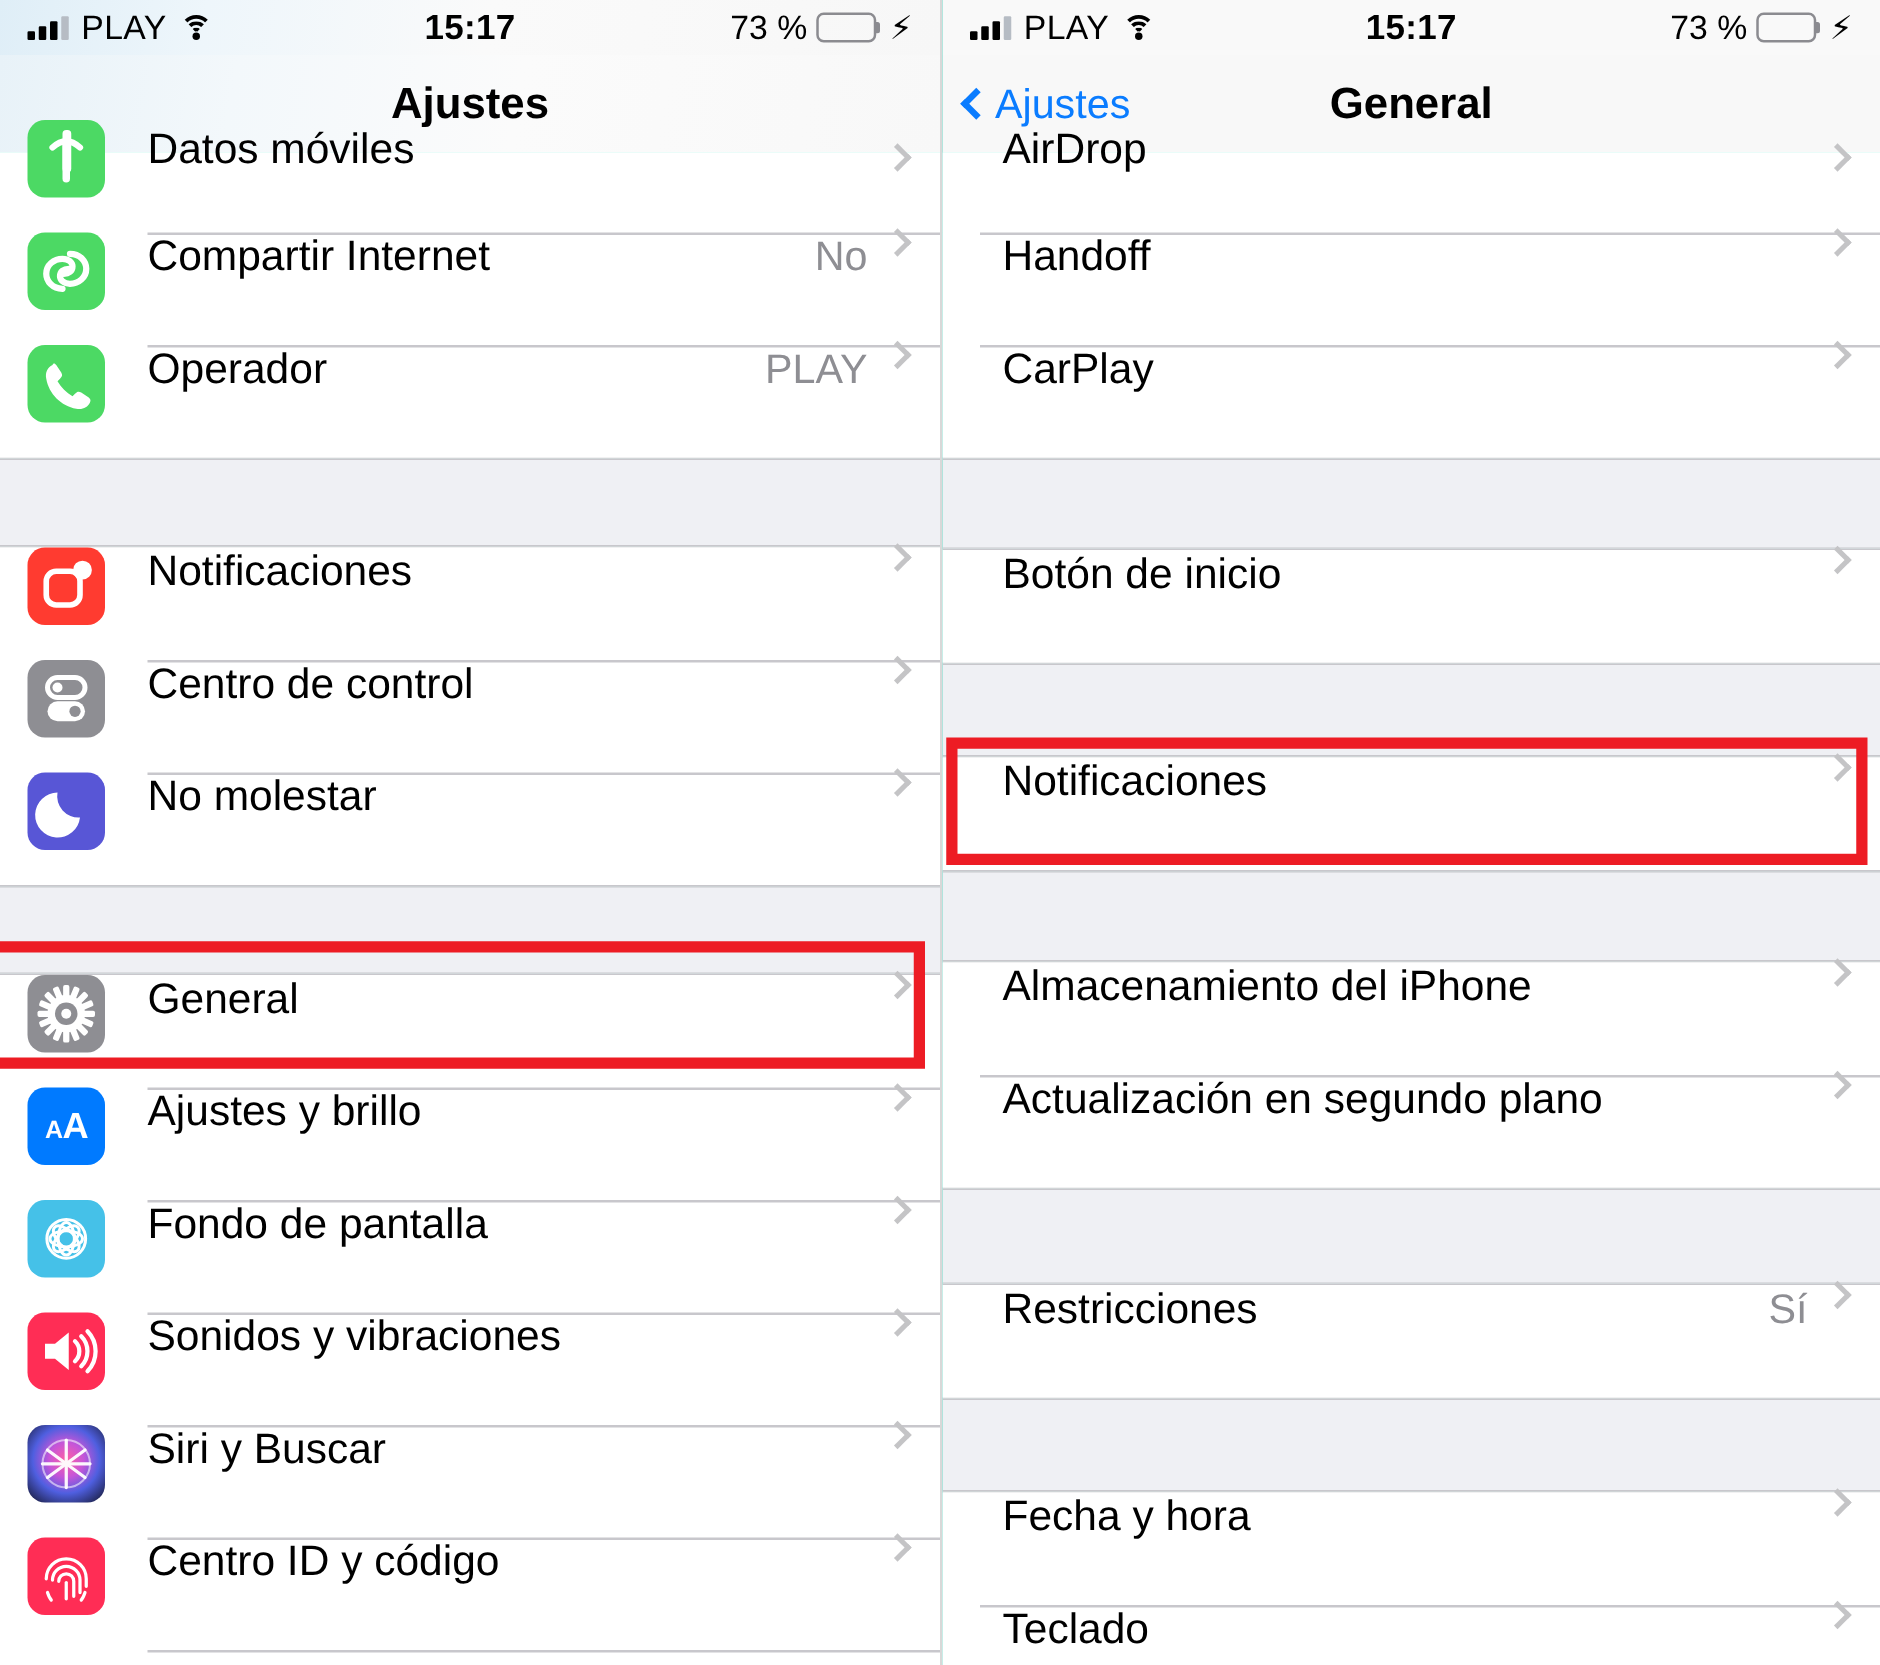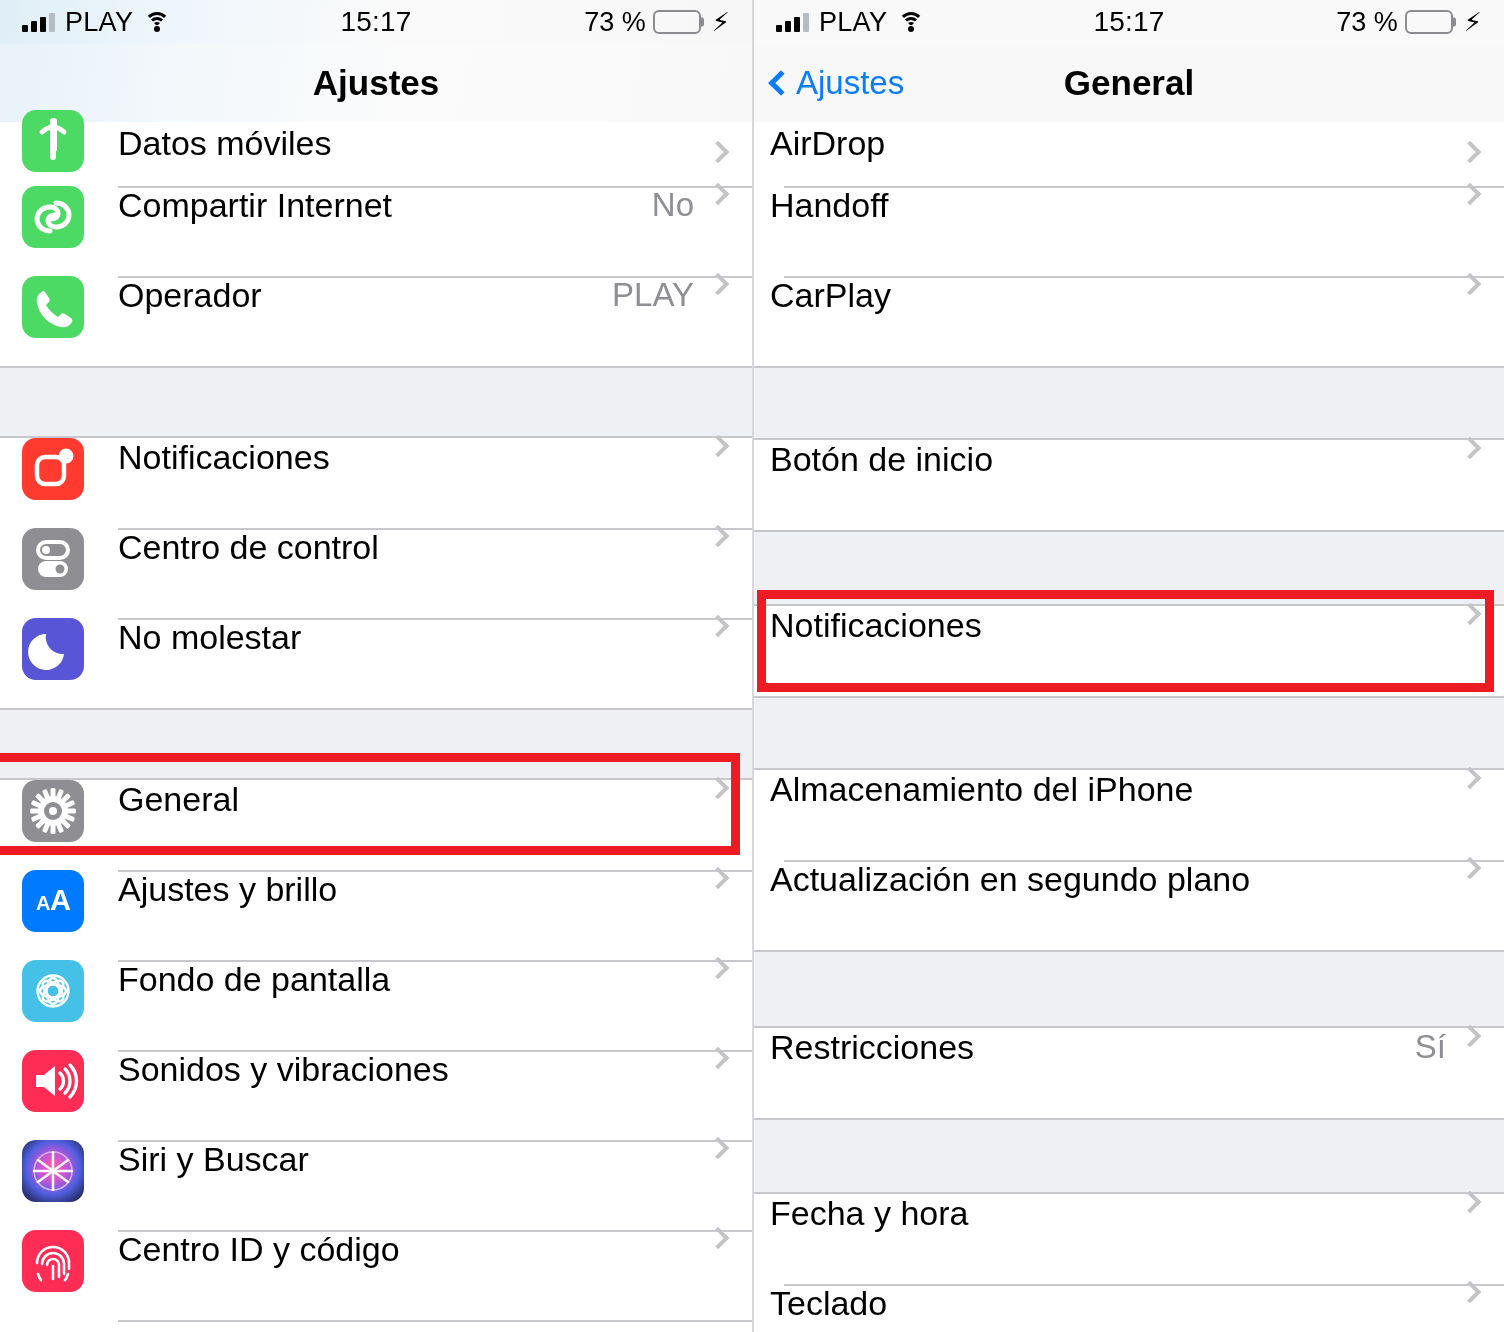--- a/index.html
+++ b/index.html
@@ -14,21 +14,21 @@
   .phone.right { border-left: 2px solid #d8d8d8; }
 
   
   .statusbar {
     height: 44px; display: flex; align-items: center;
     padding: 0 22px; position: relative; flex: none;
   }
   .sb-left { display: flex; align-items: center; gap: 10px; }
   .sb-center {
     position: absolute; left: 0; right: 0; text-align: center;
-    font-size: 28px; font-weight: 400; color: #000; letter-spacing: .2px;
+    font-size: 28px; font-weight: 700; color: #000; letter-spacing: .2px;
   }
   .sb-right {
     margin-left: auto; display: flex; align-items: center; gap: 7px;
     font-size: 27px; color: #000; position: relative; z-index: 2;
   }
   .bars { display: flex; align-items: flex-end; gap: 3px; height: 20px; }
   .bars i { display:block; width: 6px; background:#000; border-radius: 1px; }
   .bars i:nth-child(1){ height: 7px; }
   .bars i:nth-child(2){ height: 11px; }
   .bars i:nth-child(3){ height: 15px; }
@@ -76,21 +76,21 @@
   
   .list { position: relative; }
   .gap { background:#eff0f4; border-top: 1.5px solid #c8c7cc; border-bottom: 1.5px solid #c8c7cc; }
   .group { background:#fff; border-top: 1.5px solid #c8c7cc; border-bottom: 1.5px solid #c8c7cc; }
   .group.noborder-top { border-top: none; }
 
   .row {
     height: 90px; display: flex; 
     background:#fff; position: relative; padding-left: 22px; cursor: pointer;
   }
-  .row.plain { padding-left: 16px; }
+  .row.plain { padding-left: 48px; }
   .row + .row:before {
     content:""; position:absolute; top:0; height: 1.5px; background:#c8c7cc;
     left: 118px; right: 0;
   }
   .row.plain + .row.plain:before { left: 30px; right: 0; }
 
   .app-icon {
     width: 62px; height: 62px; border-radius: 14px; flex: none; margin-right: 34px;
     display:flex; align-items:center; justify-content:center; overflow:hidden; position:relative;
   }
@@ -102,21 +102,21 @@
   }
 
   
   .hl {
     position:absolute; border: 9px solid #ed1c24; pointer-events: none; z-index: 30;
   }
   #hl-general { left: -9px; top: 753px; width: 749px; height: 102px; }
   #hl-accesibilidad { left: 3px; top: 590px; width: 737px; height: 102px; }
 
   
-  .row.cut-top { height: 64px; align-items: center; }
+  .row.cut-top { height: 64px; align-items: flex-start; }
   .row.cut-top .app-icon { margin-top: -26px; }
   .row.cut-top .row-label { margin-top: -22px; }
   .row.cut-top .chev { margin-top: -4px; }
   .row.cut-bottom { height: 52px; overflow: hidden; align-items: flex-start; }
 
   
   .ic-antenna { background:#4cd964; }
   .ic-antenna:after{ content:""; position:absolute; width:7px; height:34px; background:#fff; border-radius:3px; top:8px;}
   .ic-hotspot { background:#4cd964; }
   .ic-phone { background:#4cd964; }

